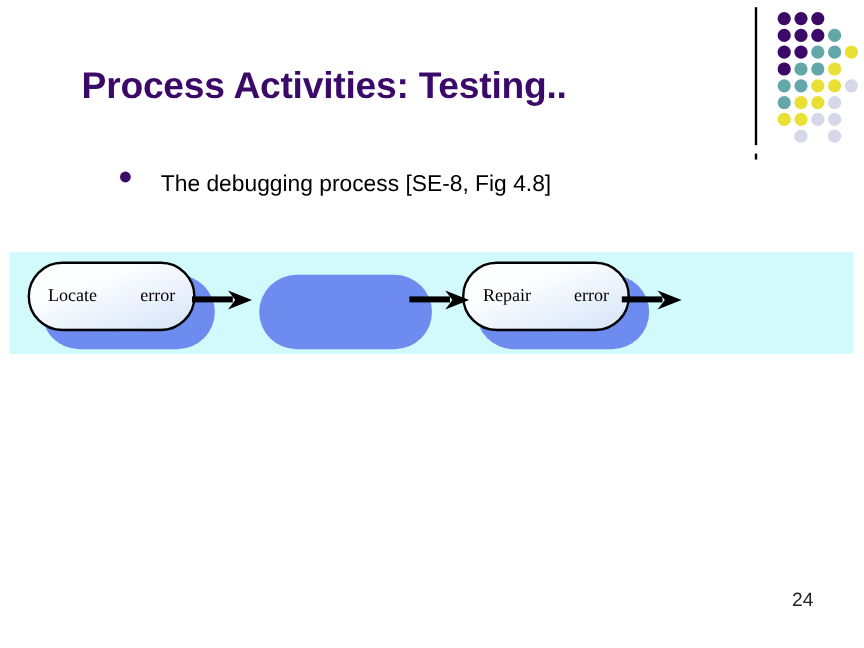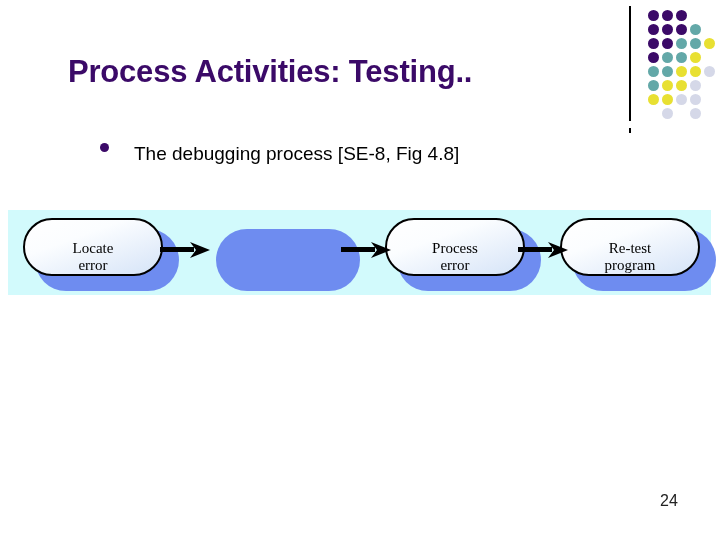--- a/index.html
+++ b/index.html
@@ -115,24 +115,25 @@
     position: absolute;
     left: 0;
     top: 0;
     width: 140px;
     height: 58px;
     border: 2.5px solid #000000;
     border-radius: 30px;
     background: linear-gradient(160deg, #ffffff 0%, #fbfdff 35%, #e2ecfa 78%, #d5e4f7 100%);
     box-sizing: border-box;
     display: flex;
-    flex-direction: column;
+    flex-direction: row;
     align-items: center;
-    justify-content: flex-end;
+    justify-content: center;
     overflow: hidden;
+    gap: 36px;
   }
   .proc-label {
     font-family: "Liberation Serif", serif;
     font-size: 15px;
     color: #000000;
     line-height: 1.12;
     text-align: center;
     white-space: nowrap;
   }
   .proc-arrow {
@@ -205,29 +206,22 @@
           <div class="proc-label">Locate</div>
           <div class="proc-label">error</div>
         </div>
       </div>
       <div class="proc-node" style="left: 196px;">
         <div class="proc-shadow" style="background: rgb(110, 140, 240);"></div>
       </div>
       <div class="proc-node" style="left: 377px;">
         <div class="proc-shadow" style="background: rgb(110, 140, 240);"></div>
         <div class="proc-box">
-          <div class="proc-label">Process</div>
+          <div class="proc-label">Repair</div>
           <div class="proc-label">error</div>
-        </div>
-      </div>
-      <div class="proc-node" style="left: 552px;">
-        <div class="proc-shadow" style="background: rgb(110, 140, 240);"></div>
-        <div class="proc-box">
-          <div class="proc-label">Re-test</div>
-          <div class="proc-label">program</div>
         </div>
       </div>
       <div class="proc-arrow" style="left: 152px;"><svg width="52" height="18" viewBox="0 0 52 18">
           <rect x="0" y="6" width="34" height="5" fill="#000000"></rect>
           <polygon points="30,1 50,9 30,17 36,9" fill="#000000"></polygon>
         </svg></div>
       <div class="proc-arrow" style="left: 333px;"><svg width="52" height="18" viewBox="0 0 52 18">
           <rect x="0" y="6" width="34" height="5" fill="#000000"></rect>
           <polygon points="30,1 50,9 30,17 36,9" fill="#000000"></polygon>
         </svg></div>

